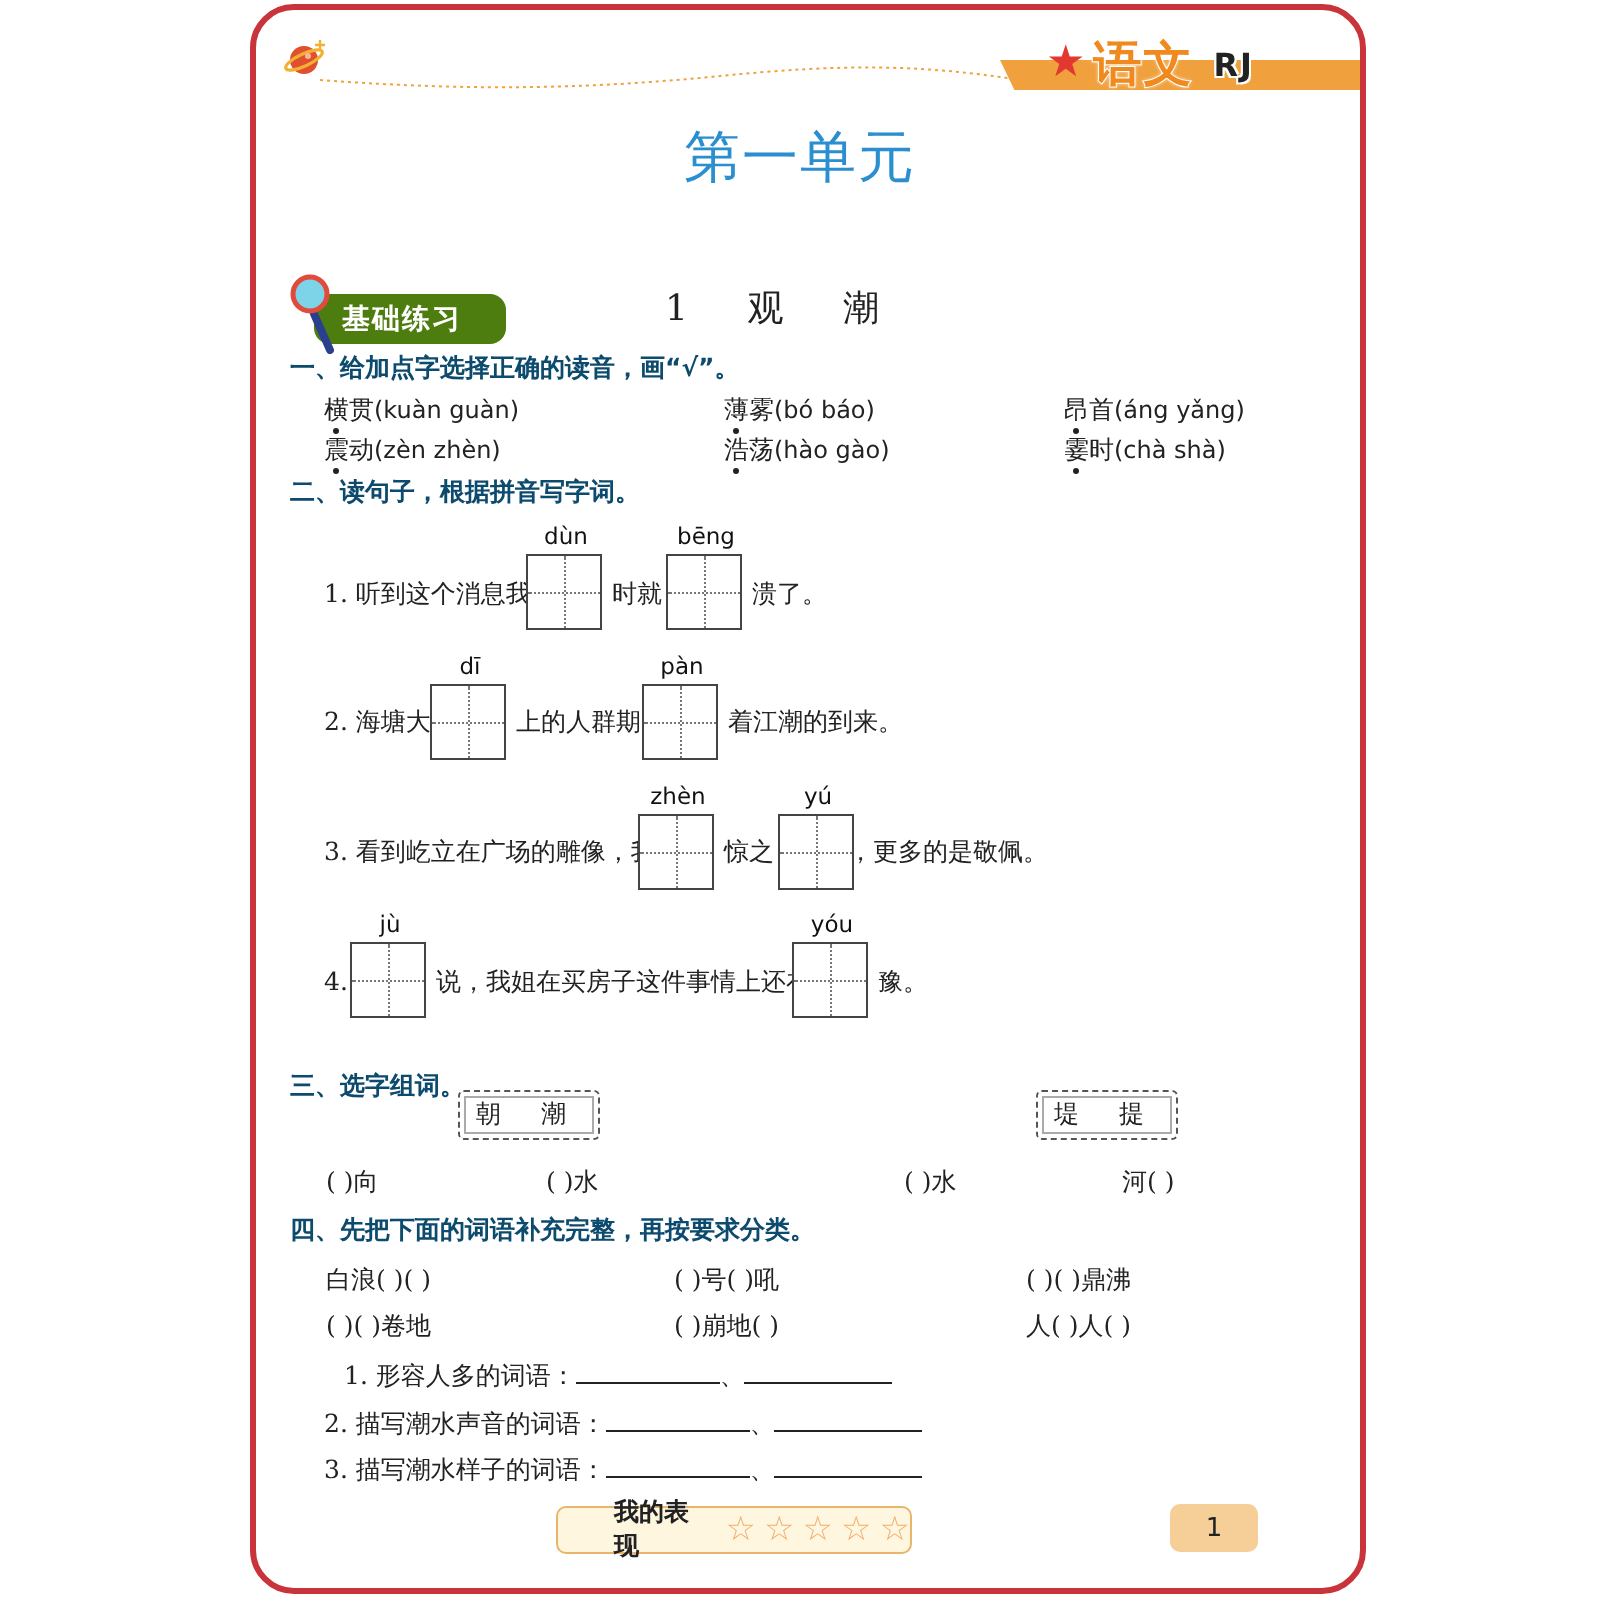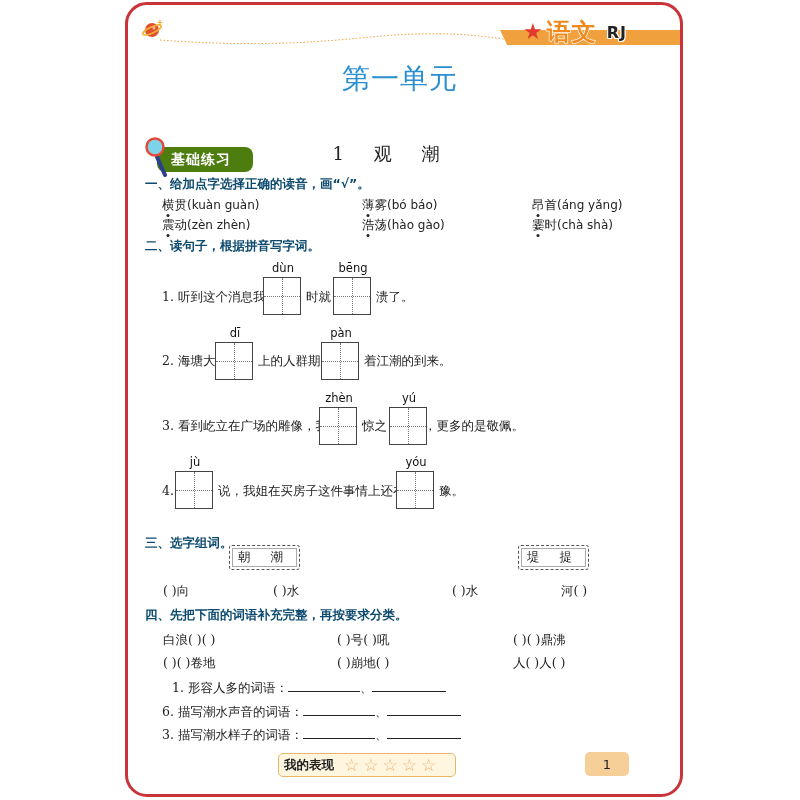--- a/index.html
+++ b/index.html
@@ -87,21 +87,21 @@
     font-size: 12.5px; letter-spacing: 8px; background: #fff;
     box-shadow: inset 0 0 0 2px #fff, inset 0 0 0 3px #aaa;
   }
 
   .blank-line { display: inline-block; border-bottom: 1px solid #222; vertical-align: baseline; height: 12px; }
 
   
   .perf {
     position: absolute; left: 278px; top: 753px; width: 178px; height: 24px;
     border: 1.5px solid #e8b56a; border-radius: 5px; background: #fff6e0;
-    display: flex; align-items: center; padding-left: 5px; gap: 4px;
+    display: flex; align-items: center; padding-left: 28px; gap: 4px;
     font-family: "DejaVu Sans", sans-serif;
   }
   .perf-label { font-size: 12.5px; font-weight: bold; color: #222; margin-right: 6px; }
   .perf-star { color: #f0b070; font-size: 17px; line-height: 1; }
   .page-num {
     position: absolute; left: 585px; top: 752px; width: 44px; height: 24px; border-radius: 5px;
     background: #f6cf98; display: flex; align-items: center; justify-content: center;
     font-family: "DejaVu Sans", sans-serif; font-size: 13px; color: #222;
   }
 </style>
@@ -225,21 +225,21 @@
 <div class="row" style="left:337px; top:632px;text-align:center;">(      )号(      )吼</div>
 <div class="row" style="left:513px; top:632px;">(      )(      )鼎沸</div>
 <div class="row" style="left:163px; top:655px;">(      )(      )卷地</div>
 <div class="row" style="left:337px; top:655px;">(      )崩地(      )</div>
 <div class="row" style="left:513px; top:655px;">人(      )人(      )</div>
 
 <div class="row" style="left:172px; top:680px;">
   <span>1. 形容人多的词语：</span><span class="blank-line" style="width:72px;"></span><span>、</span><span class="blank-line" style="width:74px;"></span>
 </div>
 <div class="row" style="left:162px; top:704px;">
-  <span>6. 描写潮水声音的词语：</span><span class="blank-line" style="width:72px;"></span><span>、</span><span class="blank-line" style="width:74px;"></span>
+  <span>2. 描写潮水声音的词语：</span><span class="blank-line" style="width:72px;"></span><span>、</span><span class="blank-line" style="width:74px;"></span>
 </div>
 <div class="row" style="left:162px; top:727px;">
   <span>3. 描写潮水样子的词语：</span><span class="blank-line" style="width:72px;"></span><span>、</span><span class="blank-line" style="width:74px;"></span>
 </div>
 
 <div class="perf">
   <span class="perf-label">我的表现</span>
   <span class="perf-star">☆</span>
   <span class="perf-star">☆</span>
   <span class="perf-star">☆</span>

